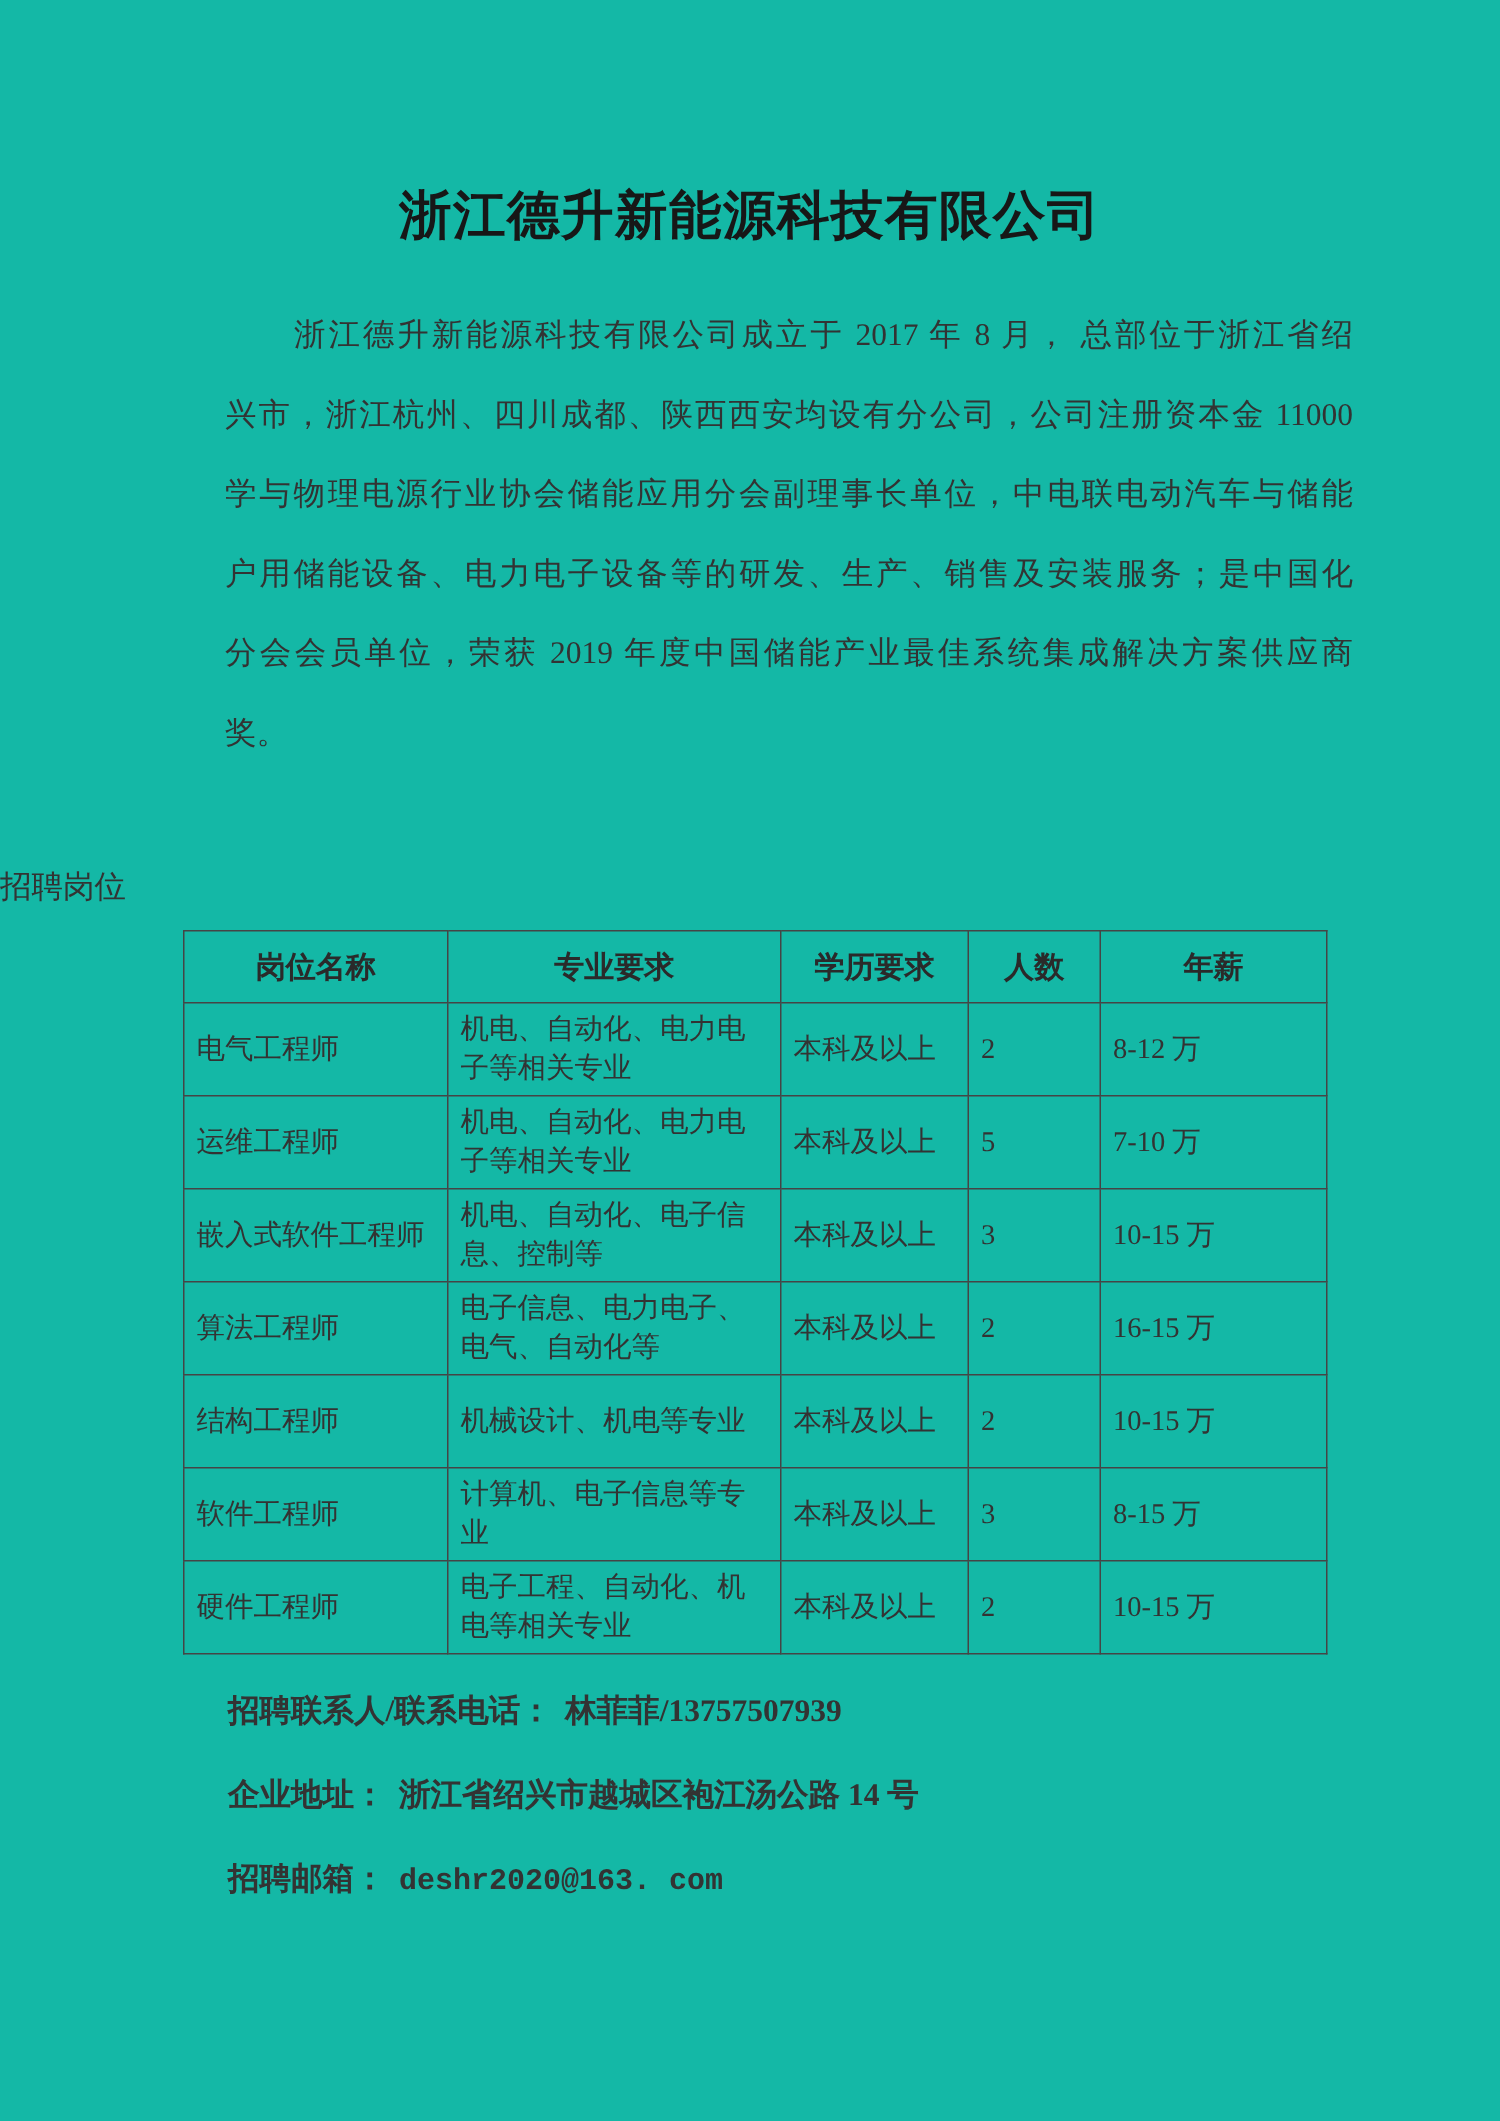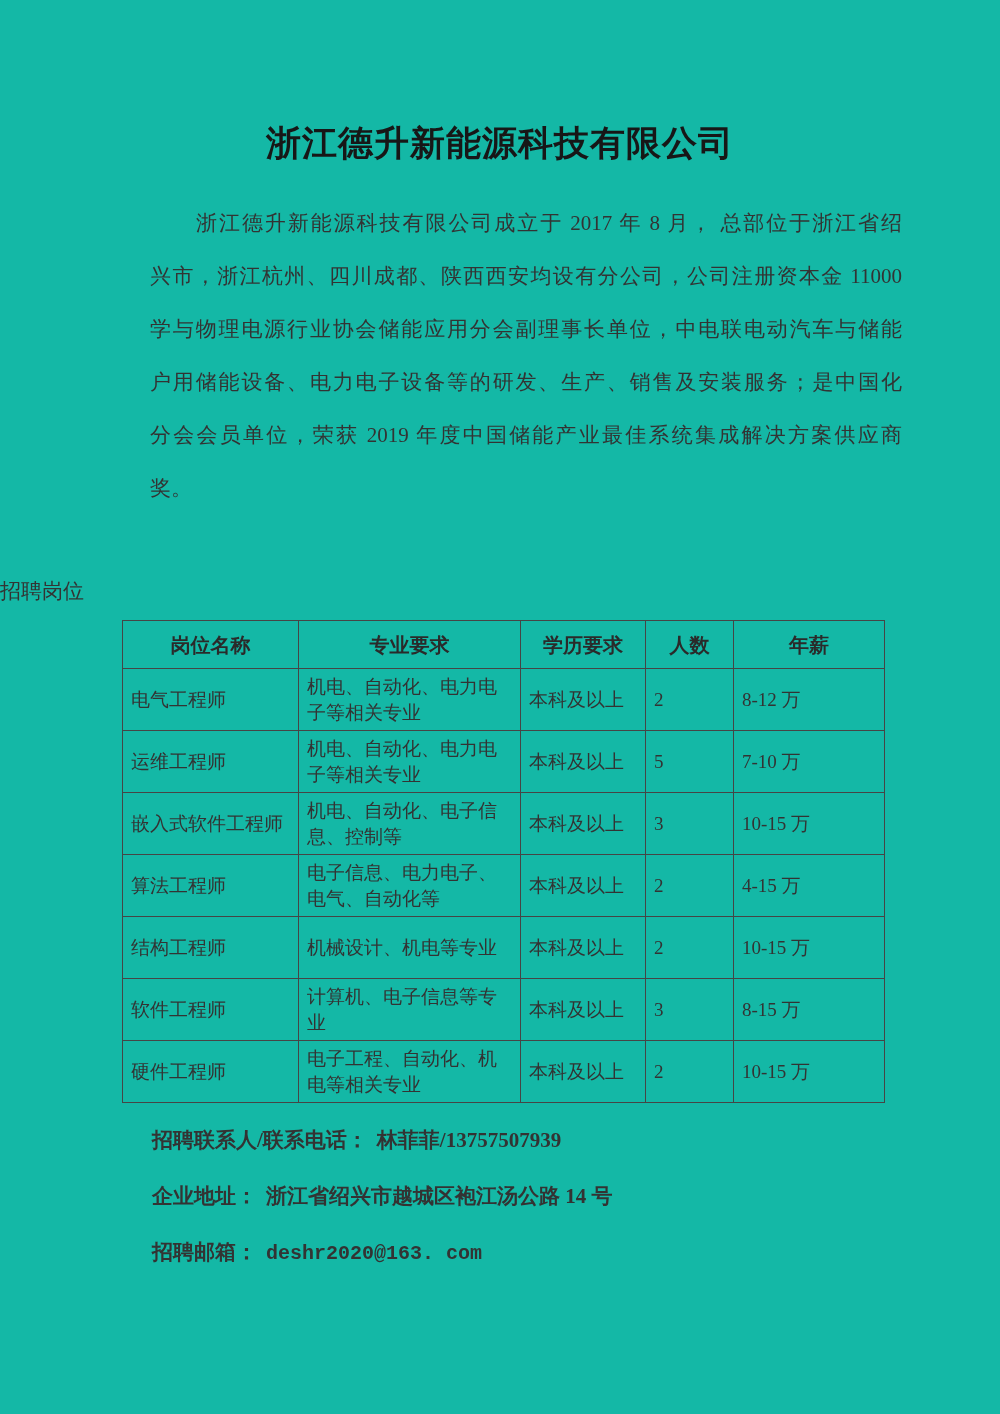--- a/index.html
+++ b/index.html
@@ -147,21 +147,21 @@
         <td>机电、自动化、电子信息、控制等</td>
         <td>本科及以上</td>
         <td>3</td>
         <td>10-15 万</td>
       </tr>
       <tr>
         <td>算法工程师</td>
         <td>电子信息、电力电子、电气、自动化等</td>
         <td>本科及以上</td>
         <td>2</td>
-        <td>4-15 万</td>
+        <td>16-15 万</td>
       </tr>
       <tr>
         <td>结构工程师</td>
         <td>机械设计、机电等专业</td>
         <td>本科及以上</td>
         <td>2</td>
         <td>10-15 万</td>
       </tr>
       <tr>
         <td>软件工程师</td>

